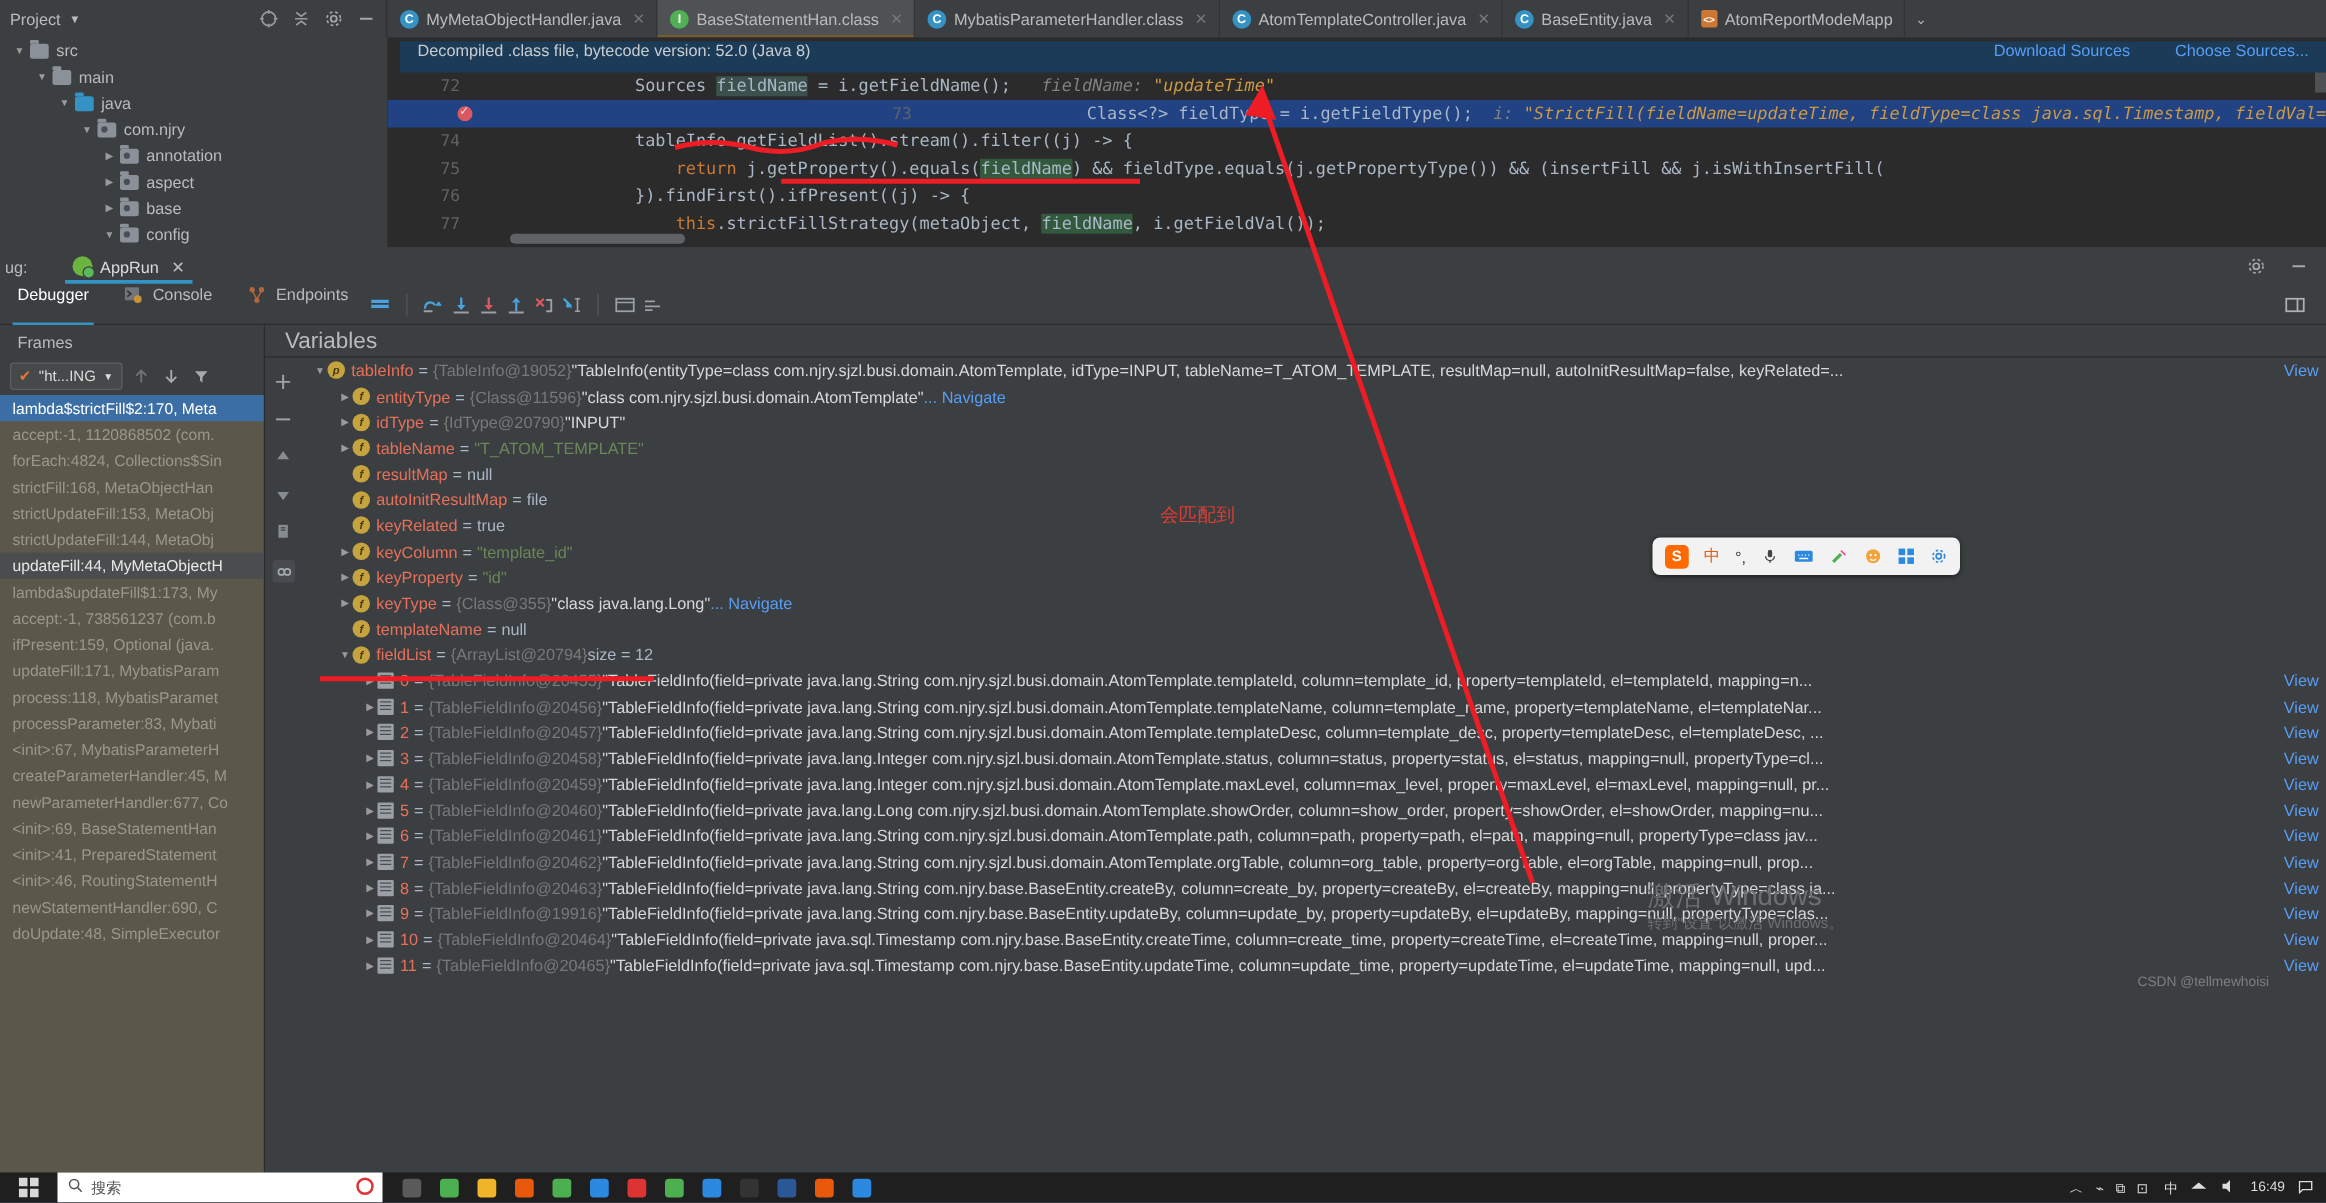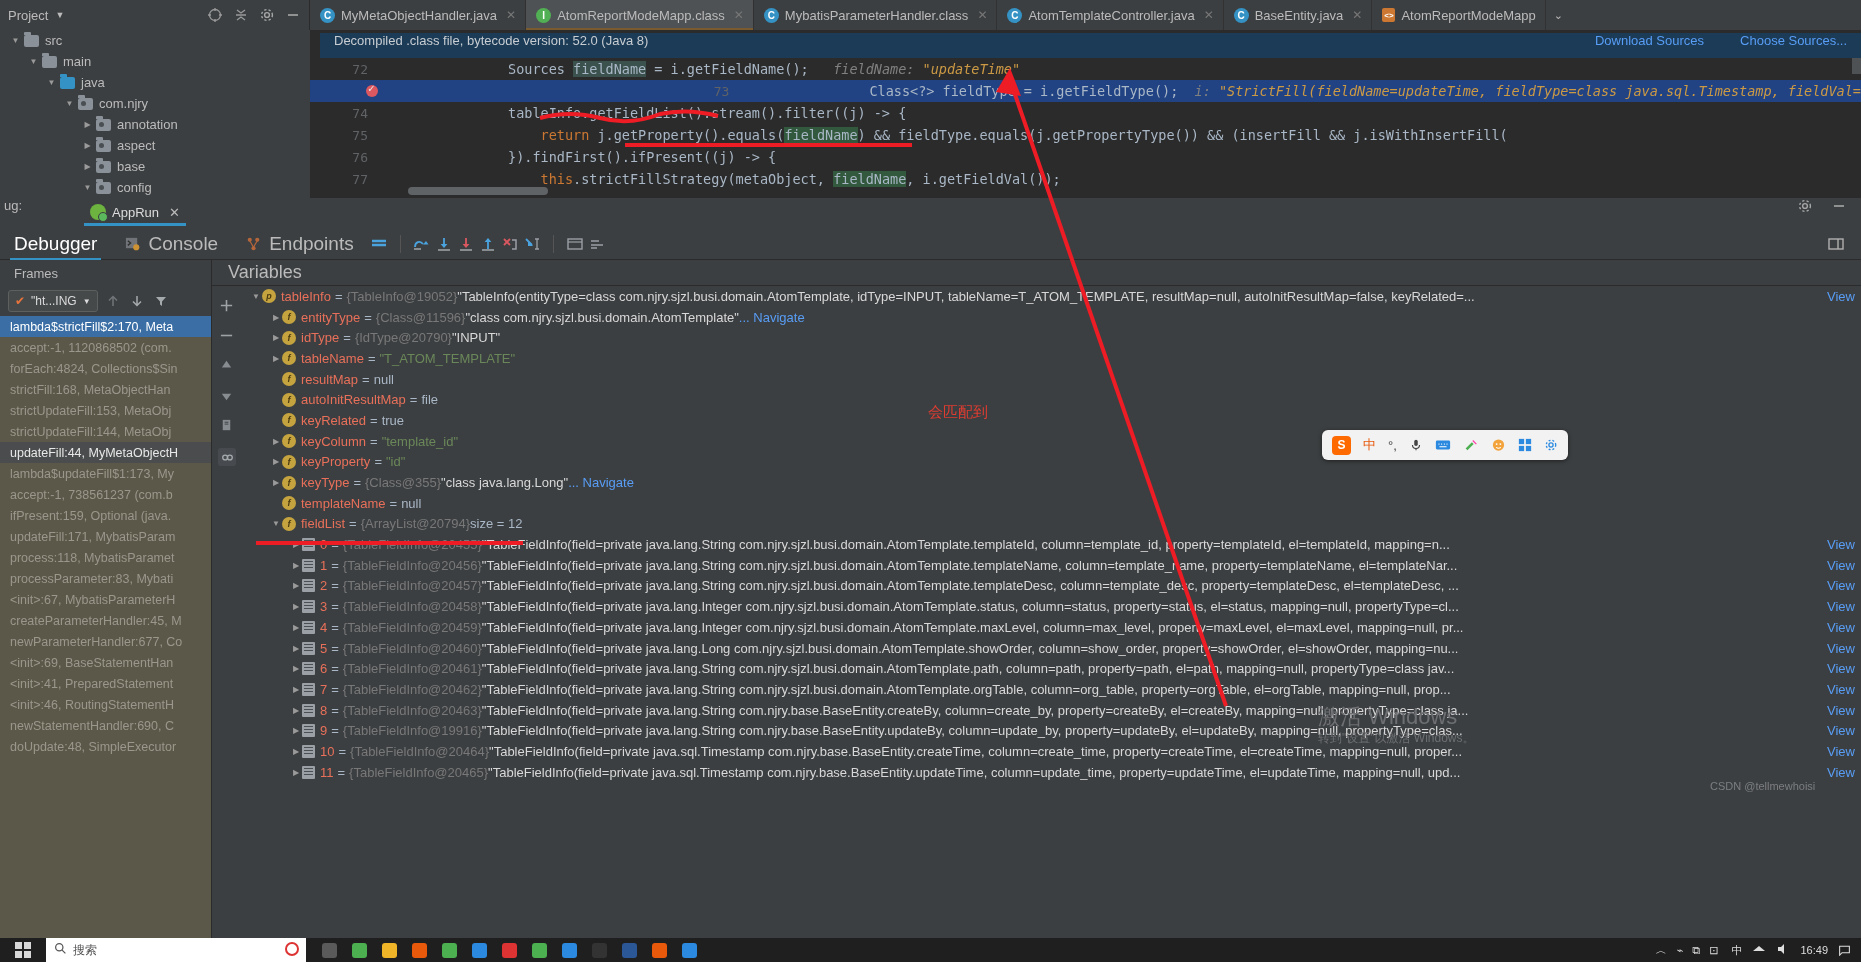--- a/index.html
+++ b/index.html
@@ -59,30 +59,30 @@
   .hintval { color:#cc9a45; font-style:italic; }
   .sel { background:#32593d; }
   .hlsoft { background:#3b514d; }
   .bp { position:absolute; left:56px; width:12px; height:12px; border-radius:50%; background:#db5860;}
   .bp::after{ content:"✓"; position:absolute; left:2px; top:-3px; color:#e8e8e8; font-size:11px;}
   .scroll-thumb-v { position:absolute; right:0; top:0; width:9px; background:#4e5254; }
   .scroll-thumb-h { position:absolute; height:8px; background:#606366; border-radius:4px;}
 
   
   .debugwin { position:absolute; left:0; top:198px; width:1861px; height:740px; background:#3c3f41; }
-  .dbg-header { position:relative; height:30px; display:flex; align-items:flex-start; background:#3c3f41;gap:32px;}
+  .dbg-header { position:relative; height:30px; display:flex; align-items:center; background:#3c3f41;}
   .dbg-label { font-size:13px; color:#bbbbbb; padding-left:4px; }
   .run-tab { display:flex; align-items:center; gap:6px; margin-left:26px; padding:0 10px; height:28px; font-size:13px; color:#dcdcdc; position:relative;}
   .run-tab::after{ content:""; position:absolute; left:4px; right:4px; bottom:0px; height:3px; background:#3592c4;}
   .spring { width:16px;height:16px;border-radius:50%; background:#6db33f; position:relative;}
   .spring::after{content:""; position:absolute; right:-2px; bottom:-2px; width:8px;height:8px;border-radius:50%;background:#5cb85c;border:1px solid #3c3f41;}
   .dbg-right { margin-left:auto; display:flex; gap:18px; padding-right:14px; align-items:center;}
 
   .dbg-tabs { position:relative; height:32px; display:flex; align-items:center; background:#3c3f41; border-bottom:1px solid #2b2b2b;}
-  .dtab { display:flex; align-items:center; gap:7px; font-size:19px; color:#bbbbbb; padding:0 14px; height:32px; position:relative;}
+  .dtab { display:flex; gap:7px; font-size:13px; color:#bbbbbb; padding:0 14px; height:32px; position:relative;}
   .dtab.active { color:#ffffff; }
   .dtab.active::after{ content:""; position:absolute; left:10px; right:10px; bottom:0; height:2px; background:#3592c4;}
   .dsep { width:1px; height:18px; background:#555; margin:0 10px;}
   .dbtn { width:22px; height:22px; display:flex; align-items:center; justify-content:center;}
 
   .panes { position:absolute; left:0; top:62px; right:0; bottom:0; display:flex; }
   .frames { width:212px; background:#3c3f41; border-right:1px solid #2b2b2b; position:relative;}
   .frames-title { height:26px; display:flex; align-items:center; padding-left:14px; font-size:13px; color:#bbbbbb;}
   .thread-row { height:30px; display:flex; align-items:center; gap:8px; padding:0 8px;}
   .thread-combo { display:flex; align-items:center; gap:6px; border:1px solid #5e6060; border-radius:3px; height:22px; padding:0 6px; font-size:12px; color:#dcdcdc; background:#45494a;}
@@ -170,21 +170,21 @@
       </span>
     </div>
     <div class="tabs" id="tabs-host">
         <div class="tab">
           <span class="tabicon">C</span>
           <span>MyMetaObjectHandler.java</span>
           <span class="x">✕</span>
         </div>
         <div class="tab active">
           <span class="tabicon iface">I</span>
-          <span>AtomReportModeMapp.class</span>
+          <span>BaseStatementHan.class</span>
           <span class="x">✕</span>
         </div>
         <div class="tab">
           <span class="tabicon">C</span>
           <span>MybatisParameterHandler.class</span>
           <span class="x">✕</span>
         </div>
         <div class="tab">
           <span class="tabicon">C</span>
           <span>AtomTemplateController.java</span>

